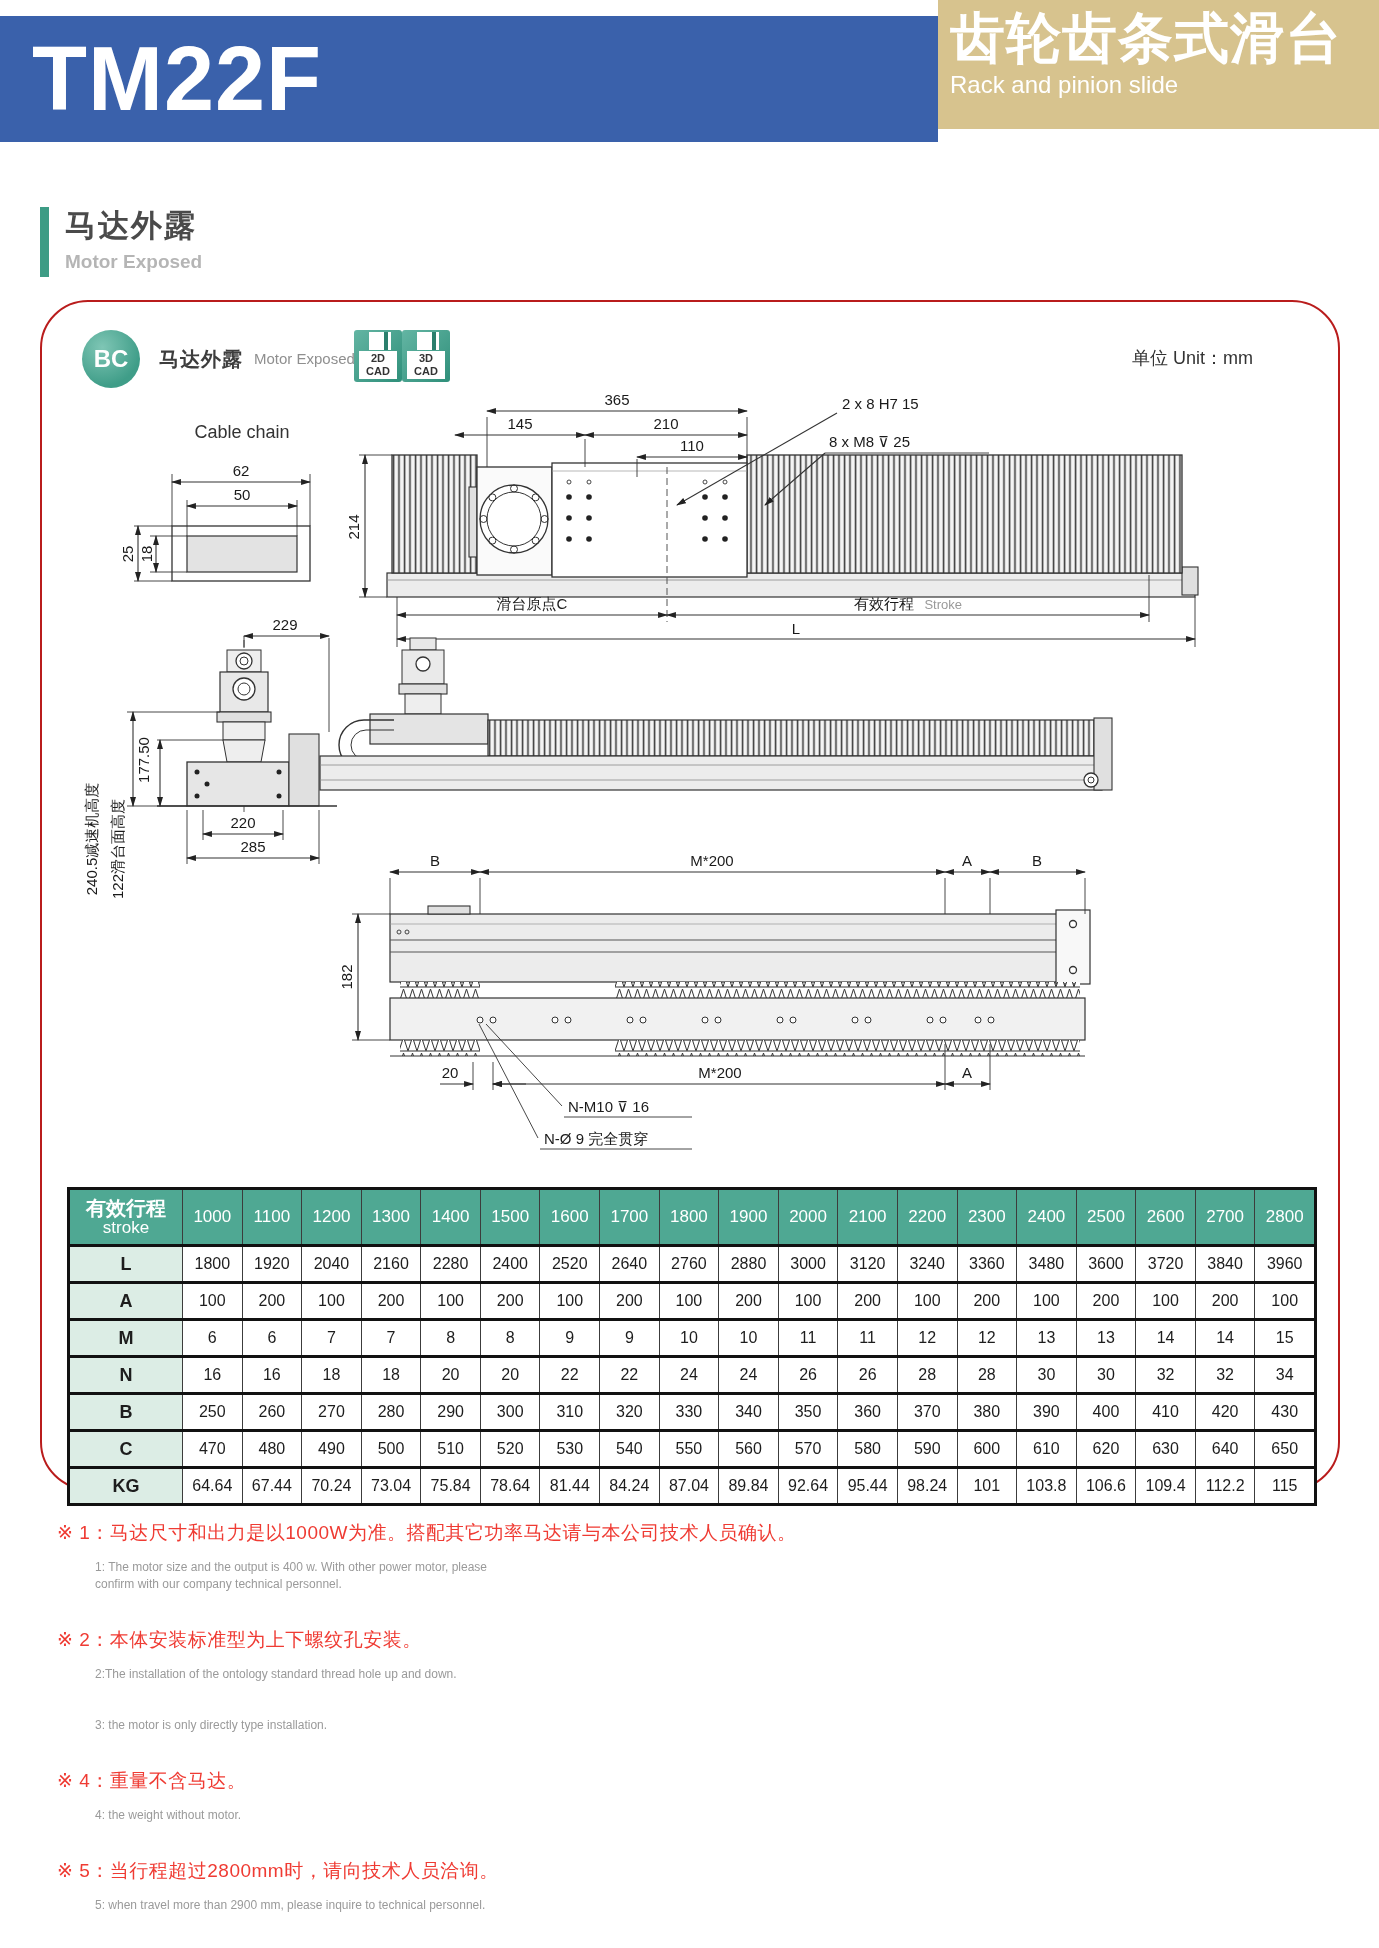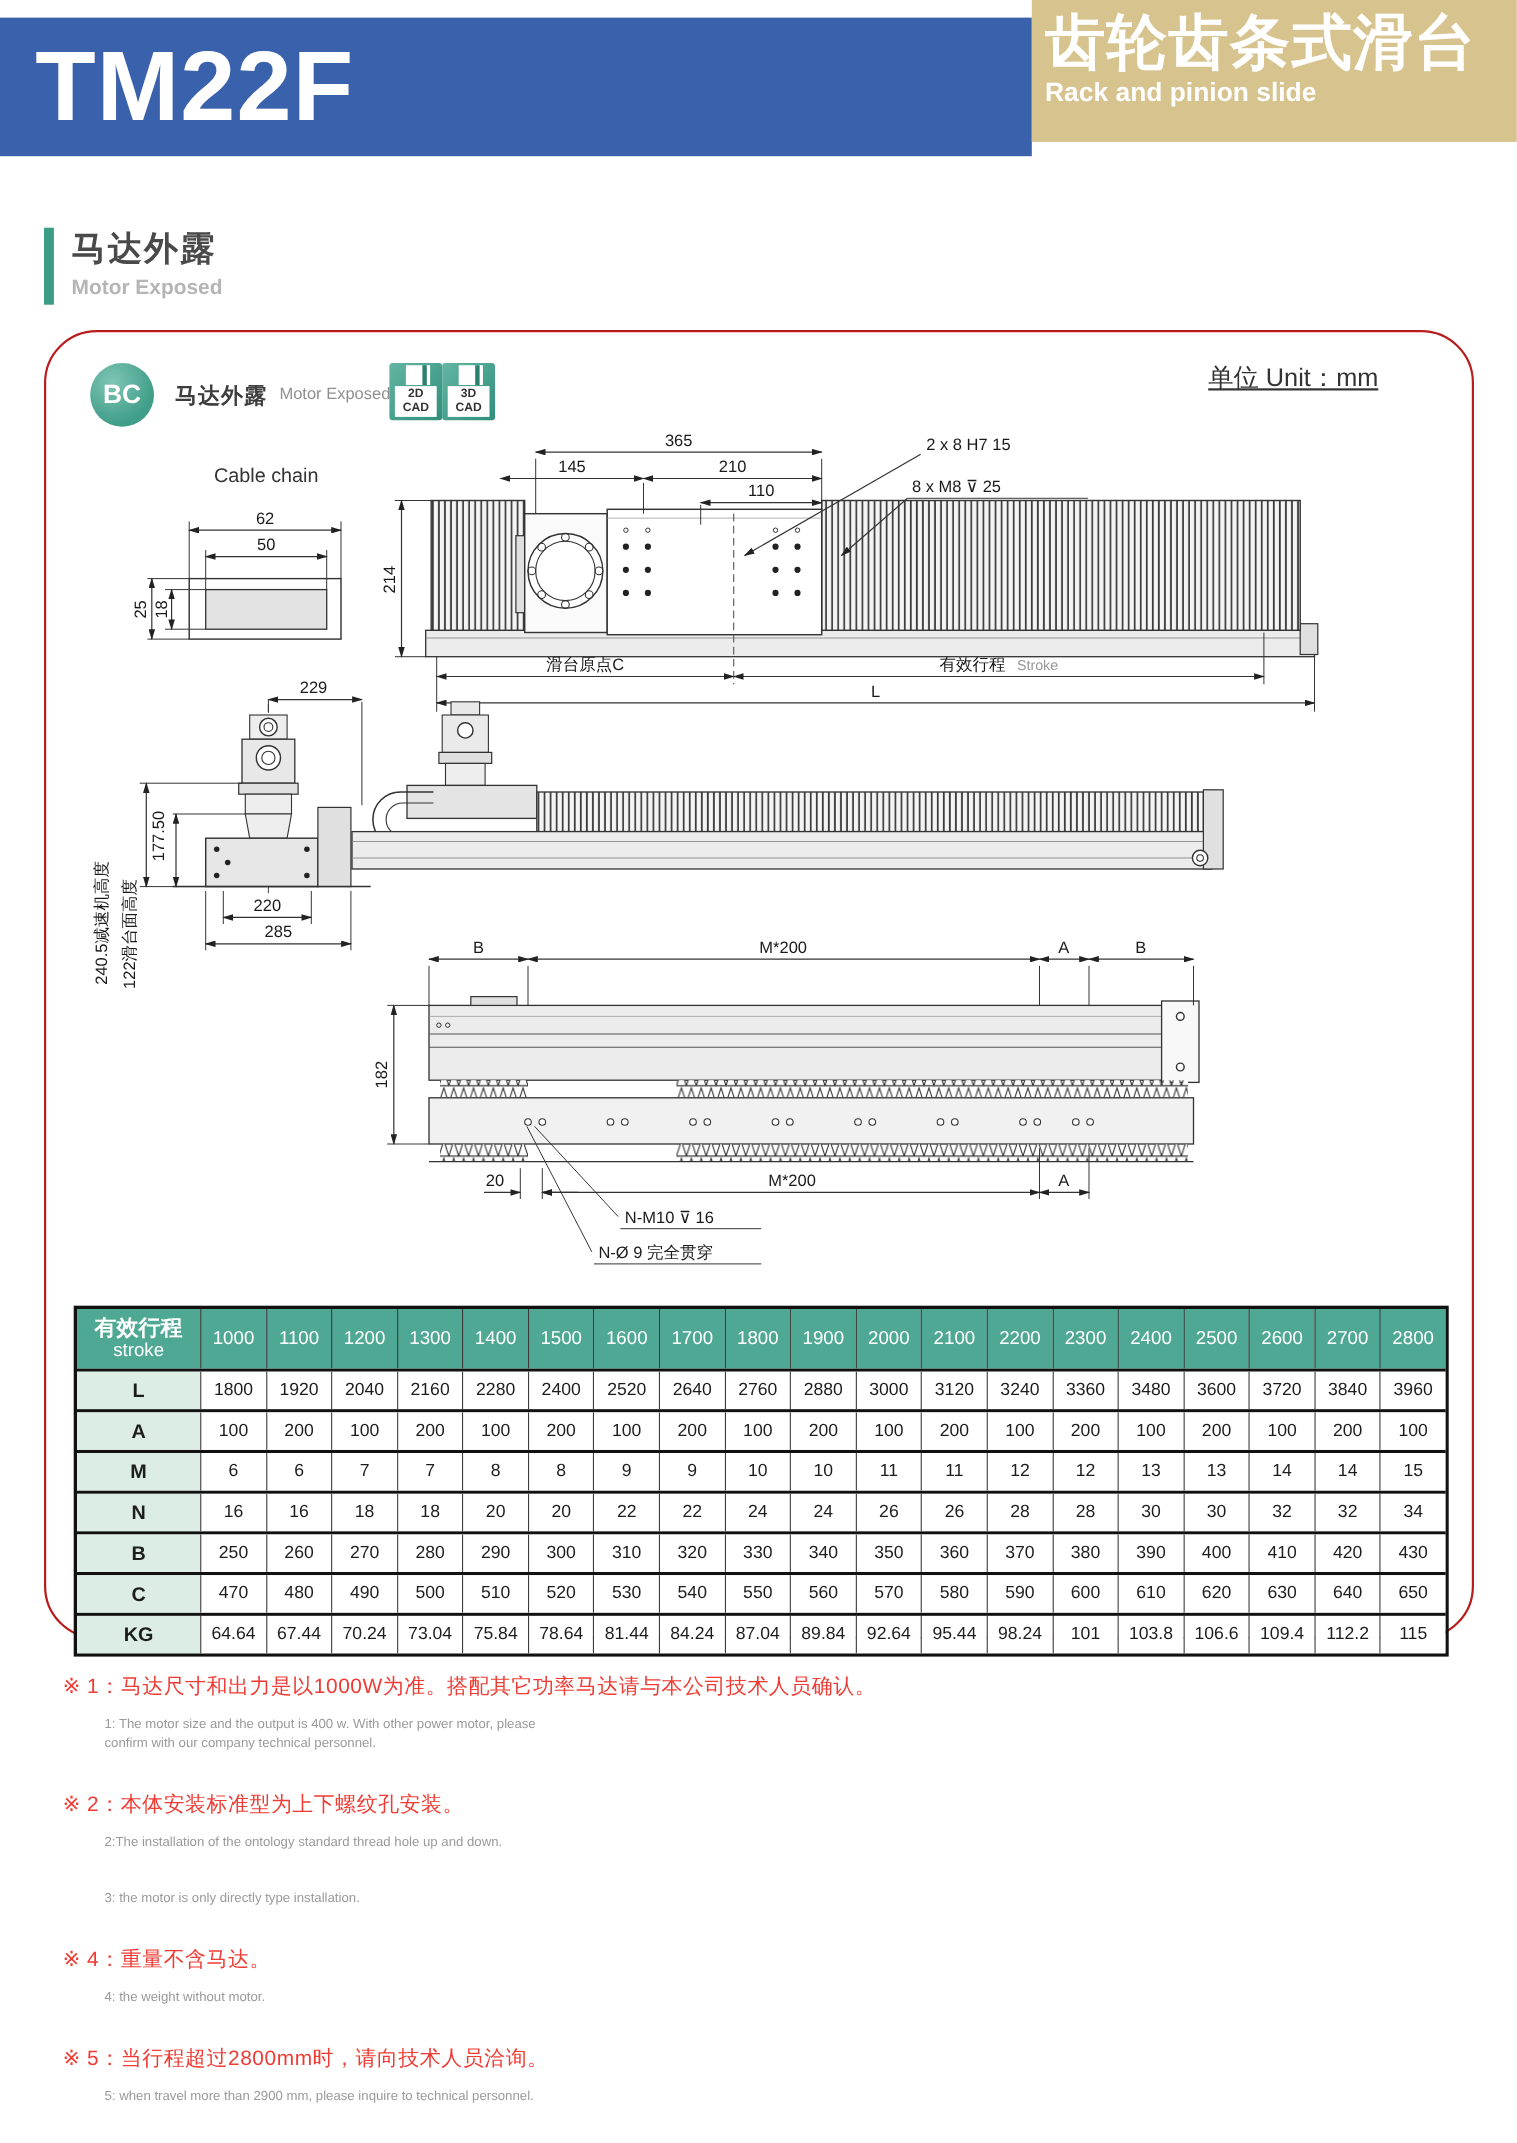--- a/index.html
+++ b/index.html
@@ -10,37 +10,37 @@
   body{font-family:"Liberation Sans","DejaVu Sans",sans-serif;background:#fff;}
   .page{position:relative;width:1379px;height:1948px;background:#fff;overflow:hidden;}
 
   
   .band-blue{position:absolute;left:0;top:0;width:938px;height:126px;background:var(--blue);
     display:flex;align-items:center;margin-top:16px;}
   .model{color:#fff;font-size:90px;font-weight:bold;letter-spacing:1px;padding-left:32px;line-height:1;}
   .band-gold{position:absolute;left:938px;top:0;width:441px;height:129px;background:var(--gold);
     color:#fff;padding:10px 0 0 12px;}
   .band-gold .cn{font-size:55px;font-weight:bold;line-height:1.05;letter-spacing:1px;}
-  .band-gold .en{font-size:24px;font-weight:bold;margin-top:3px;}
+  .band-gold .en{font-size:24px;font-weight:normal;margin-top:3px;}
 
   
   .sect{position:absolute;left:40px;top:205px;}
   .sect .bar{position:absolute;left:0;top:2px;width:9px;height:70px;background:var(--teal);}
   .sect .cn{margin-left:25px;font-size:31px;font-weight:bold;color:#4a4a4a;letter-spacing:2px;}
   .sect .en{margin-left:25px;font-size:19px;font-weight:bold;color:#b5b5b5;margin-top:4px;}
 
   
   .panel{position:absolute;left:40px;top:300px;width:1300px;height:1190px;
     border:2px solid #b91c1c;border-radius:48px;background:#fff;}
   .badge{position:absolute;left:40px;top:28px;width:58px;height:58px;border-radius:50%;
     background:radial-gradient(circle at 35% 30%,#7fc6b5,#3f9d88 70%);
     color:#fff;font-size:24px;font-weight:bold;display:flex;align-items:center;justify-content:center;}
   .ptitle-cn{position:absolute;left:117px;top:44px;font-size:20px;font-weight:bold;color:#3d3d3d;letter-spacing:1px;}
   .ptitle-en{position:absolute;left:212px;top:48px;font-size:15px;color:#8f8f8f;}
-  .unit{position:absolute;right:85px;top:26px;font-size:23px;color:#333;text-decoration:underline;}
+  .unit{position:absolute;right:85px;top:44px;font-size:18px;color:#333;}
 
   .floppy{position:absolute;top:28px;width:48px;height:52px;border-radius:3px;
     background:linear-gradient(135deg,#63b5a3,#2f8f7a);}
   .floppy.f2d{left:312px;} .floppy.f3d{left:360px;}
   .floppy .shutter{position:absolute;top:2px;left:15px;width:22px;height:18px;background:#fff;}
   .floppy .stripe{position:absolute;top:2px;left:30px;width:4px;height:18px;background:#2b7f6d;}
   .floppy .lab{position:absolute;left:5px;right:5px;bottom:3px;height:28px;background:#fff;
     font-size:11px;font-weight:bold;color:#333;text-align:center;line-height:1.2;padding-top:1px;}
 
   svg{position:absolute;overflow:visible;}

